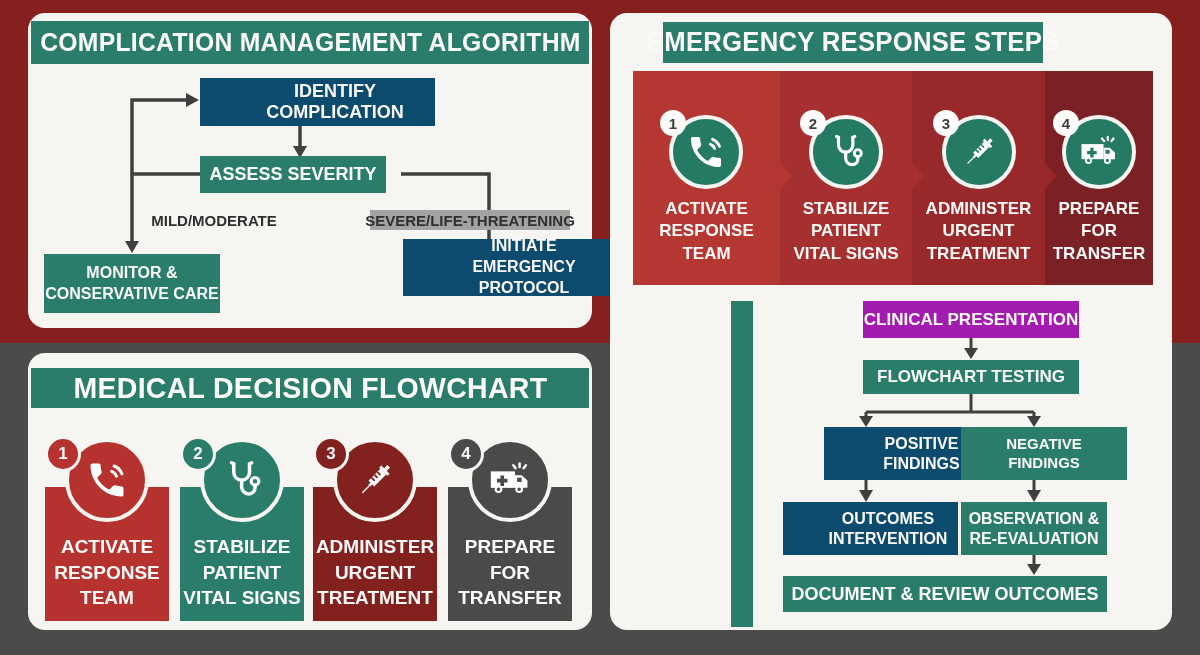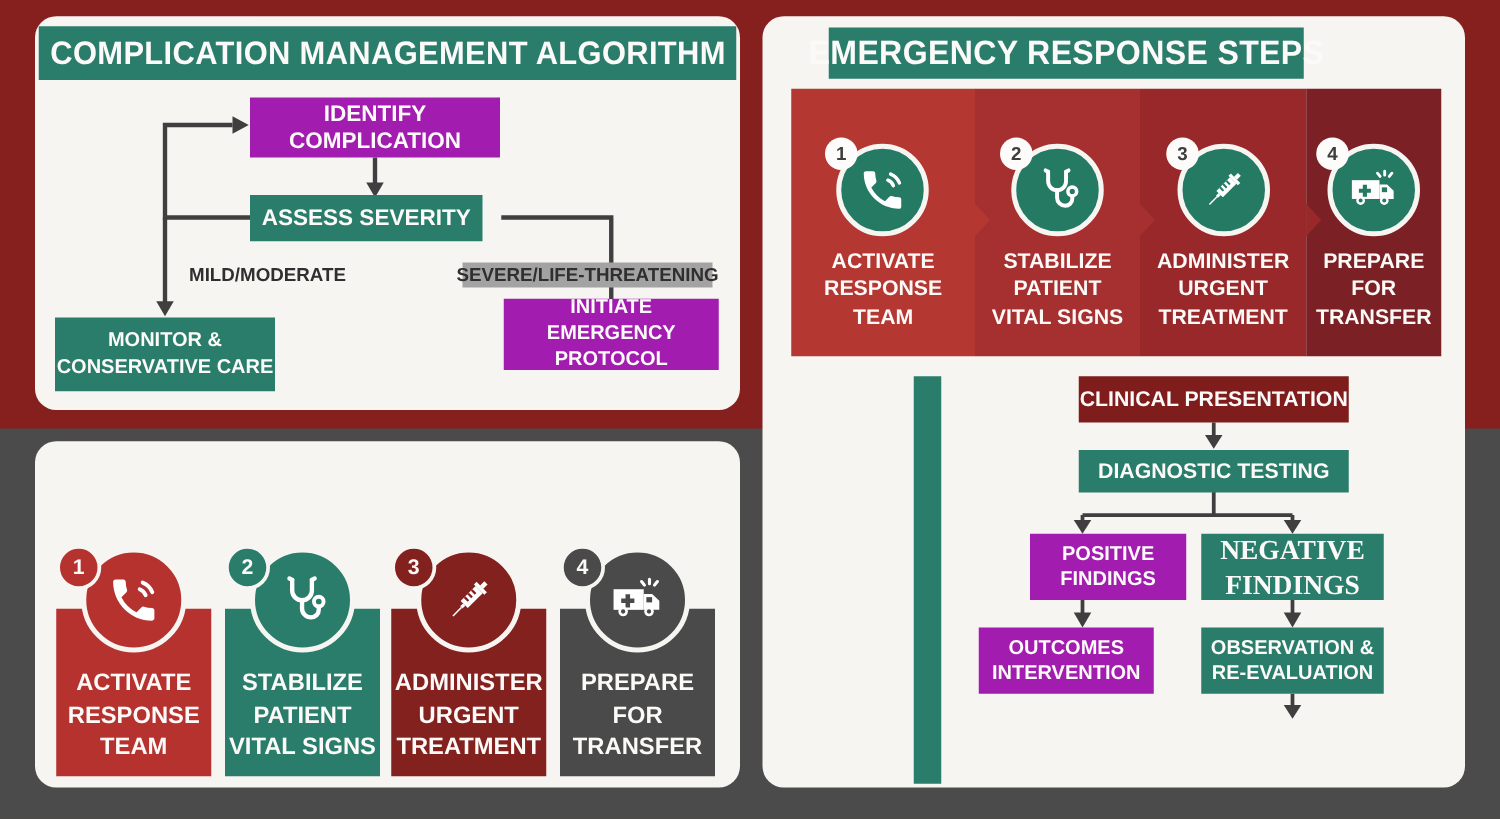--- a/index.html
+++ b/index.html
@@ -13,21 +13,21 @@
   #panel-decision{left:28px;top:353px;width:564px;height:277px;}
   #panel-emergency{left:610px;top:13px;width:562px;height:617px;}
   .hdr{background:#2b7d6b;color:#fbfaf8;display:flex;align-items:center;justify-content:center;
     font-weight:bold;text-transform:uppercase;}
   .hdr .t{display:inline-block;transform:scaleX(.95);white-space:nowrap;letter-spacing:.3px;}
   #hdr-complication{left:3px;top:8px;width:558px;height:43px;font-size:26px;}
   #hdr-decision{left:3px;top:15px;width:558px;height:40px;font-size:30px;}
   #hdr-emergency{left:53px;top:9px;width:380px;height:41px;font-size:27px;}
   .node{display:flex;align-items:center;justify-content:center;text-align:center;color:#fbfaf8;
     font-weight:bold;white-space:pre-line;}
-  .red{background:#a21caf;} .teal{background:#2b7d6b;} .grayb{background:#7f1d1d;text-align:right;}
+  .red{background:#0c4a6e;padding-left:35px;} .teal{background:#2b7d6b;} .grayb{background:#a21caf;text-align:right;}
   .flow-svg{position:absolute;left:0;top:0;pointer-events:none;}
   .branch{display:flex;align-items:center;justify-content:center;font-weight:bold;
     font-size:15px;color:#2f2f2f;white-space:nowrap;margin-left:12px;}
   
   .stepbox{display:flex;align-items:flex-end;justify-content:center;text-align:center;
     color:#fbfaf8;font-weight:bold;white-space:pre-line;}
   .circle{border-radius:50%;border:4px solid #f7f5f2;display:flex;align-items:center;justify-content:center;box-sizing:border-box;}
   .badge{border-radius:50%;display:flex;align-items:center;justify-content:center;font-weight:bold;box-sizing:border-box;}
   
   .d-box{top:134px;width:124px;height:124px;padding-bottom:10px;font-size:19px;line-height:1.35;}
@@ -87,20 +87,23 @@
       <span>MONITOR &amp;
 CONSERVATIVE CARE</span>
     </div>
     <div class="abs node red" style="left:375px;top:226px;width:172px;height:57px;font-size:16px;line-height:1.3;">
       <span>INITIATE EMERGENCY
 PROTOCOL</span>
     </div>
   </section>
 
   <section class="abs panel" id="panel-decision">
+    <header class="abs hdr" id="hdr-decision">
+      <span class="t">MEDICAL DECISION FLOWCHART</span>
+    </header>
 
     <div class="abs stepbox d-box c-red" style="left:17px;">
       <span>ACTIVATE
 RESPONSE
 TEAM</span>
     </div>
     <div class="abs circle d-circle c-red" style="left:37px;--cc:#b5322e;">
       <span class="icon">
         <svg viewBox="0 0 24 24" width="44" height="44">
           <path fill="#fff" d="M6.62 10.79c1.44 2.83 3.76 5.14 6.59 6.59l2.2-2.21c.27-.27.67-.36 1.02-.24 1.12.37 2.33.57 3.57.57.55 0 1 .45 1 1V20c0 .55-.45 1-1 1-9.39 0-17-7.61-17-17 0-.55.45-1 1-1h3.5c.55 0 1 .45 1 1 0 1.25.2 2.45.57 3.57.11.35.03.74-.25 1.02l-2.2 2.2z"></path>
@@ -290,32 +293,35 @@
         <polygon points="249,477 263,477 256,489"></polygon>
         <polygon points="417,477 431,477 424,489"></polygon>
         <polygon points="417,551 431,551 424,562"></polygon>
       </g>
     </svg>
 
     <div class="abs node grayb" style="left:253px;top:288px;width:216px;height:37px;font-size:17px;">
       <span>CLINICAL PRESENTATION</span>
     </div>
     <div class="abs node teal" style="left:253px;top:347px;width:216px;height:34px;font-size:17px;">
-      <span>DIAGNOSTIC TESTING</span>
+      <span>FLOWCHART TESTING</span>
     </div>
     <div class="abs node red" style="left:173px;top:414px;width:125px;height:53px;font-size:16px;line-height:1.25;margin-left:41px;">
       <span>POSITIVE
 FINDINGS</span>
     </div>
-    <div class="abs node teal" style="left:351px;top:414px;width:146px;height:53px;font-size:22px;line-height:1.25;font-family:Liberation Serif, serif;">
+    <div class="abs node teal" style="left:351px;top:414px;width:166px;height:53px;font-size:15px;line-height:1.25;">
       <span>NEGATIVE
 FINDINGS</span>
     </div>
     <div class="abs node red" style="left:173px;top:489px;width:140px;height:53px;font-size:16px;line-height:1.25;">
       <span>OUTCOMES
 INTERVENTION</span>
     </div>
     <div class="abs node teal" style="left:351px;top:489px;width:146px;height:53px;font-size:16px;line-height:1.25;">
       <span>OBSERVATION &amp;
 RE-EVALUATION</span>
     </div>
+    <div class="abs node teal" style="left:173px;top:563px;width:324px;height:36px;font-size:18px;">
+      <span>DOCUMENT &amp; REVIEW OUTCOMES</span>
+    </div>
   </section>
 </div>
 
 </body></html>

